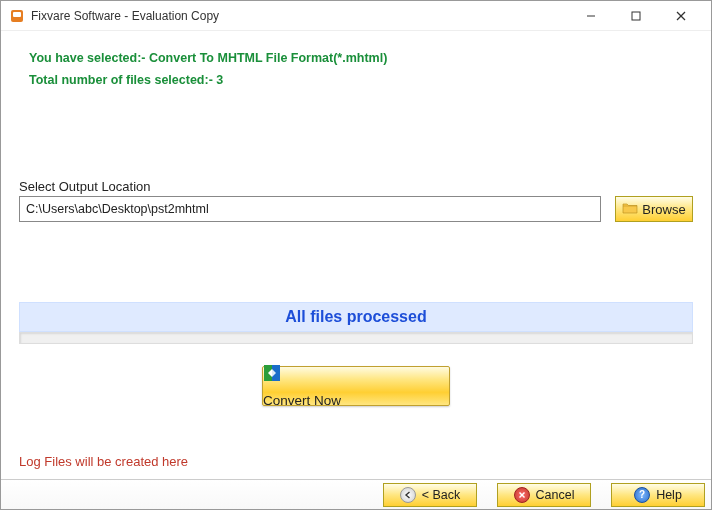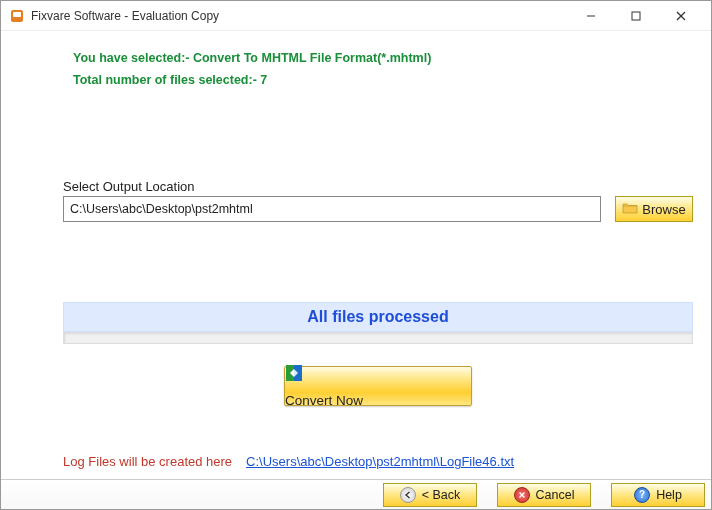--- a/index.html
+++ b/index.html
@@ -4,21 +4,21 @@
 <style>
   * { box-sizing: border-box; margin: 0; padding: 0; font-family: 'Segoe UI', Tahoma, sans-serif; }
   body { background: #888; width: 712px; height: 510px; overflow: hidden; }
   .window { width: 712px; height: 510px; background: #fff; border: 1px solid #999; display: flex; flex-direction: column; }
   .titlebar { height: 30px; background: #fff; display: flex; align-items: center; padding: 0 8px; border-bottom: 1px solid #eee; }
   .titlebar .app-icon { width: 16px; height: 16px; margin-right: 6px; }
   .titlebar .title { font-size: 12px; color: #333; flex: 1; }
   .titlebar .win-btns { display: flex; gap: 0; }
   .titlebar .win-btn { width: 45px; height: 28px; display: flex; align-items: center; justify-content: center; color: #333; font-size: 14px; cursor: pointer; }
 
-  .content { flex: 1; padding: 14px 18px 0 18px; display: flex; flex-direction: column; position: relative; margin-left: 44px; }
+  .content { flex: 1; padding: 14px 18px 0 18px; display: flex; flex-direction: column; position: relative; }
   .info-selected { color: #1a8f3a; font-weight: bold; font-size: 12.5px; margin: 6px 0 8px 10px; }
   .info-count { color: #1a8f3a; font-weight: bold; font-size: 12.5px; margin: 0 0 0 10px; }
 
   .output-label { font-size: 13px; color: #222; margin-top: 92px; margin-bottom: 2px; }
   .output-row { display: flex; align-items: stretch; gap: 14px; }
   .output-input { flex: 1; height: 26px; border: 1px solid #888; padding: 2px 6px; font-size: 12.5px; color: #222; }
   .browse-btn { width: 78px; height: 26px; background: linear-gradient(#fffde6, #ffe680, #ffcf33); border: 1px solid #b0a020; display: flex; align-items: center; justify-content: center; gap: 4px; font-size: 13px; color: #222; cursor: pointer; }
 
   .status-box { margin-top: 80px; height: 30px; background: #dfeaff; border: 1px solid #cfe0ff; display: flex; align-items: center; justify-content: center; color: #1d4ed8; font-size: 16px; font-weight: 600; }
   .progress-bar { height: 12px; background: #f0f0f0; border: 1px solid #ddd; margin-top: 0; box-shadow: inset 1px 1px 2px rgba(0,0,0,0.1); }
@@ -65,21 +65,21 @@
         <svg width="10" height="10" viewBox="0 0 10 10">
             <line x1="1" y1="1" x2="9" y2="9" stroke="#333" stroke-width="1.2"></line>
             <line x1="9" y1="1" x2="1" y2="9" stroke="#333" stroke-width="1.2"></line>
           </svg>
       </div>
     </div>
   </div>
 
   <div class="content">
     <div class="info-selected">You have selected:- Convert To MHTML File Format(*.mhtml)</div>
-    <div class="info-count">Total number of files selected:- 7</div>
+    <div class="info-count">Total number of files selected:- 3</div>
 
     <div class="output-label">Select Output Location</div>
     <div class="output-row">
       <input class="output-input" type="text" value="C:\Users\abc\Desktop\pst2mhtml" style="">
       <button class="browse-btn">
         <span>
           <svg width="16" height="14" viewBox="0 0 16 14">
             <path d="M1 3 h4 l1.5 1.5 H15 V12 H1 Z" fill="#f7c84b" stroke="#b58a1a" stroke-width="0.6"></path>
             <path d="M1 5 H15" stroke="#b58a1a" stroke-width="0.5"></path>
           </svg>
@@ -100,21 +100,20 @@
             <path d="M5 9 L9 5 L9 13 Z" fill="#fff"></path>
             <path d="M13 9 L9 5 L9 13 Z" fill="#fff" opacity="0.85"></path>
           </svg>
         </span>
         <span>Convert Now</span>
       </button>
     </div>
 
     <div class="log-row">
       <span class="log-label">Log Files will be created here</span>
-      <a class="log-path">C:\Users\abc\Desktop\pst2mhtml\LogFile46.txt</a>
     </div>
   </div>
 
   <div class="footer">
     <button class="footer-btn">
       <span class="circ back">
         <svg width="8" height="8" viewBox="0 0 8 8">
             <path d="M5.5 1 L2 4 L5.5 7" fill="none" stroke="#333" stroke-width="1.4"></path>
           </svg>
       </span>

